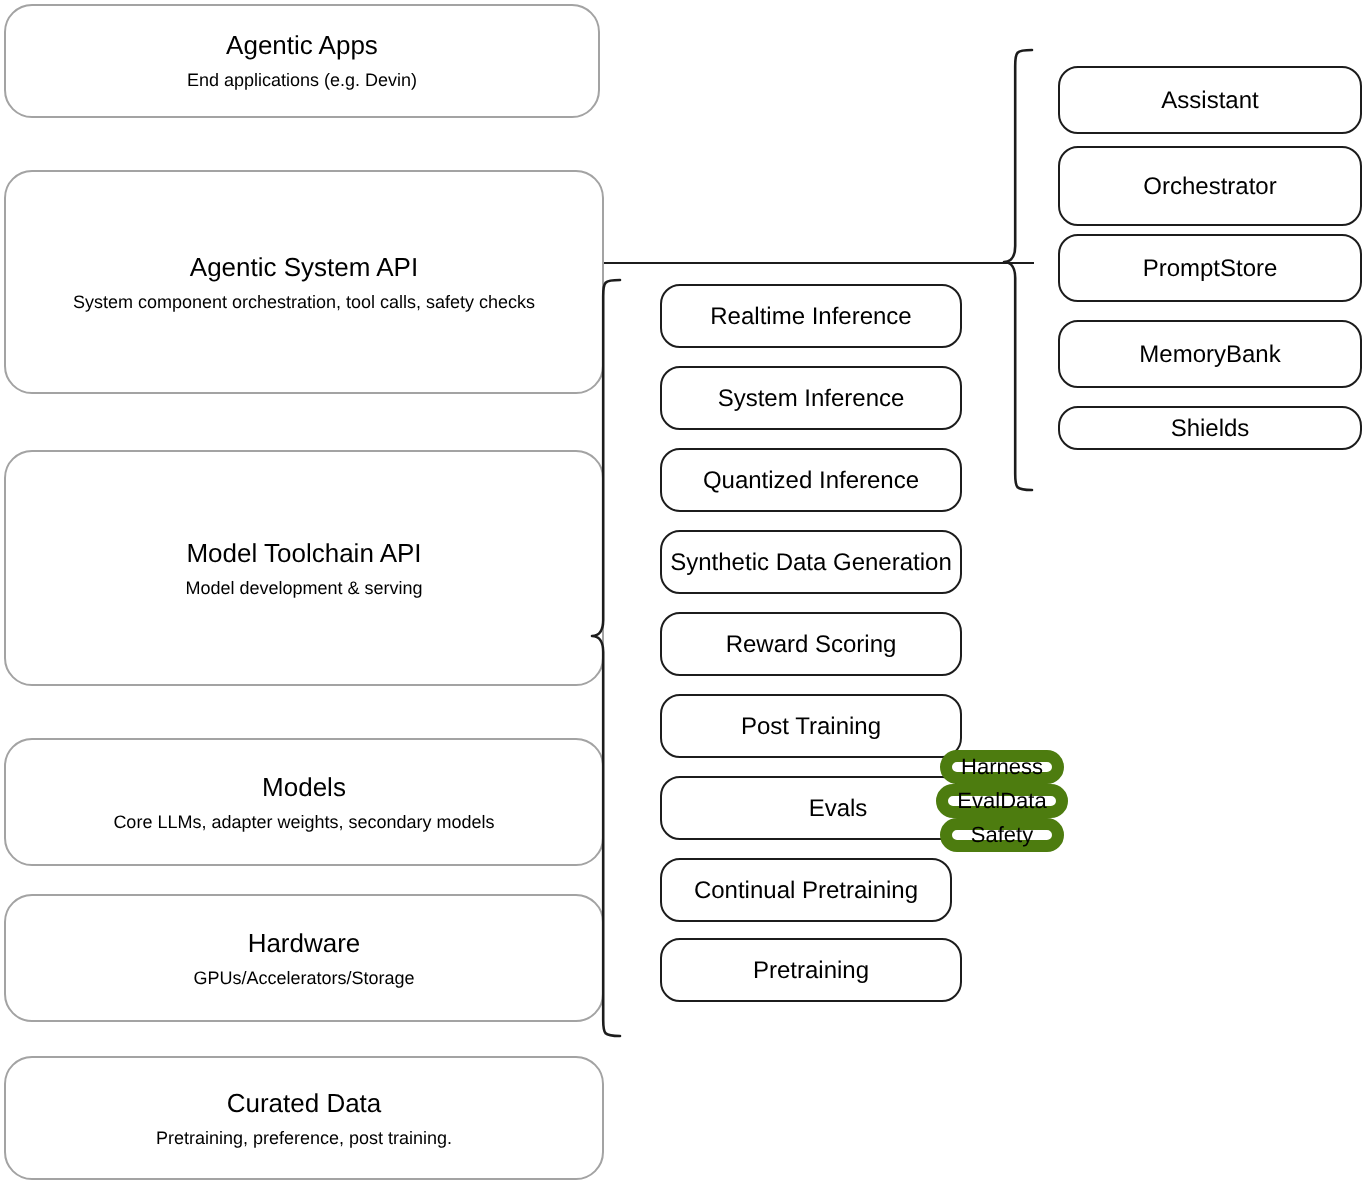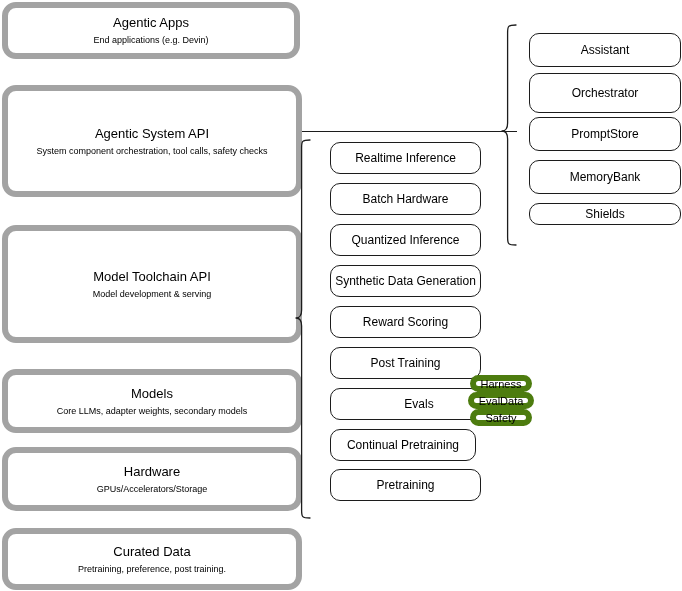--- a/index.html
+++ b/index.html
@@ -16,21 +16,21 @@
     width: 682px;
     height: 591px;
     background: #ffffff;
     overflow: hidden;
   }
 
   
   .box {
     position: absolute;
     box-sizing: border-box;
-    border: 6px solid #a3a3a3;
+    border: 1px solid #a3a3a3;
     border-radius: 12px;
     background: #ffffff;
     display: flex;
     flex-direction: column;
     align-items: center;
     justify-content: center;
     text-align: center;
     color: #000000;
   }
   .box .title {
@@ -146,21 +146,21 @@
       <svg width="20" height="390">
         <path d="M 14 6 C 6 6, 5.6 7, 5.6 14 L 5.6 176 C 5.6 183, 2 184, 0 184 C 2 184, 5.6 185, 5.6 192 L 5.6 376 C 5.6 383, 6 384, 14 384"></path>
       </svg>
     </div>
 
   <div id="toolchain-list">
       <div class="chip" style="left: 330px; top: 142px; width: 151px; height: 32px;">
         <span>Realtime Inference</span>
       </div>
       <div class="chip" style="left: 330px; top: 183px; width: 151px; height: 32px;">
-        <span>Batch Hardware</span>
+        <span>System Inference</span>
       </div>
       <div class="chip" style="left: 330px; top: 224px; width: 151px; height: 32px;">
         <span>Quantized Inference</span>
       </div>
       <div class="chip" style="left: 330px; top: 265px; width: 151px; height: 32px;">
         <span>Synthetic Data Generation</span>
       </div>
       <div class="chip" style="left: 330px; top: 306px; width: 151px; height: 32px;">
         <span>Reward Scoring</span>
       </div>

